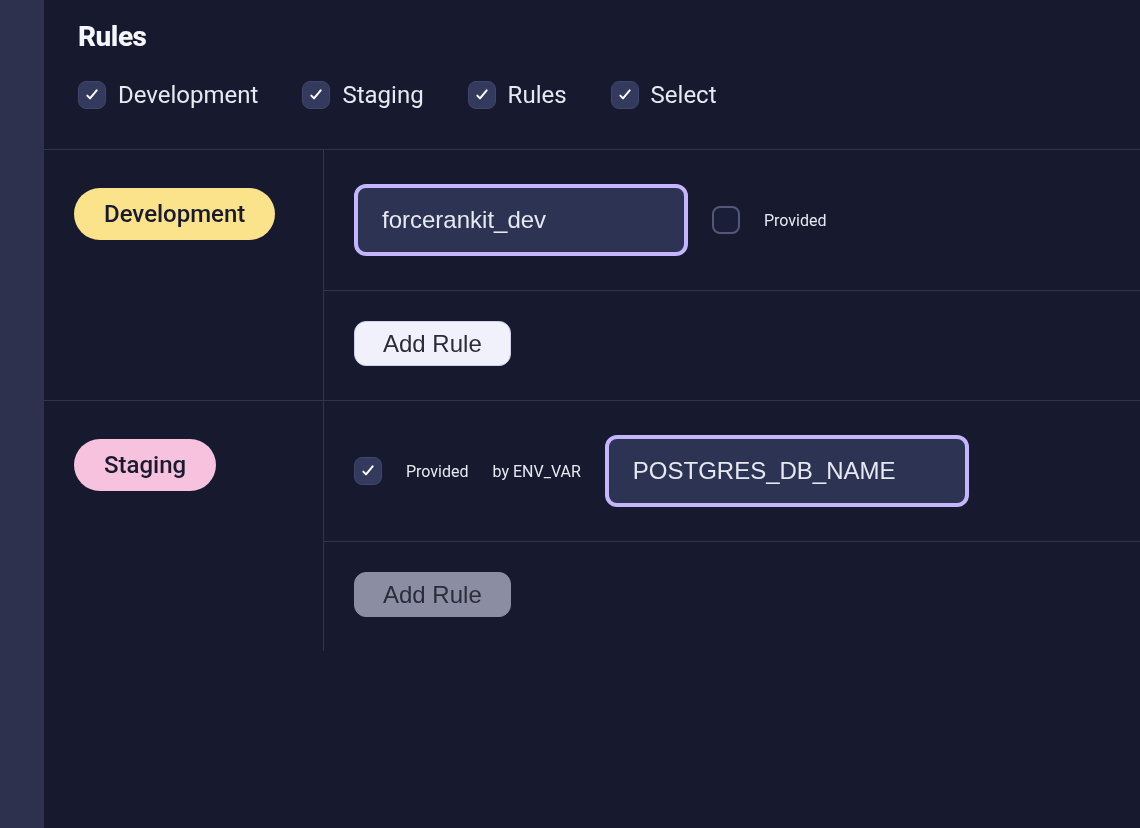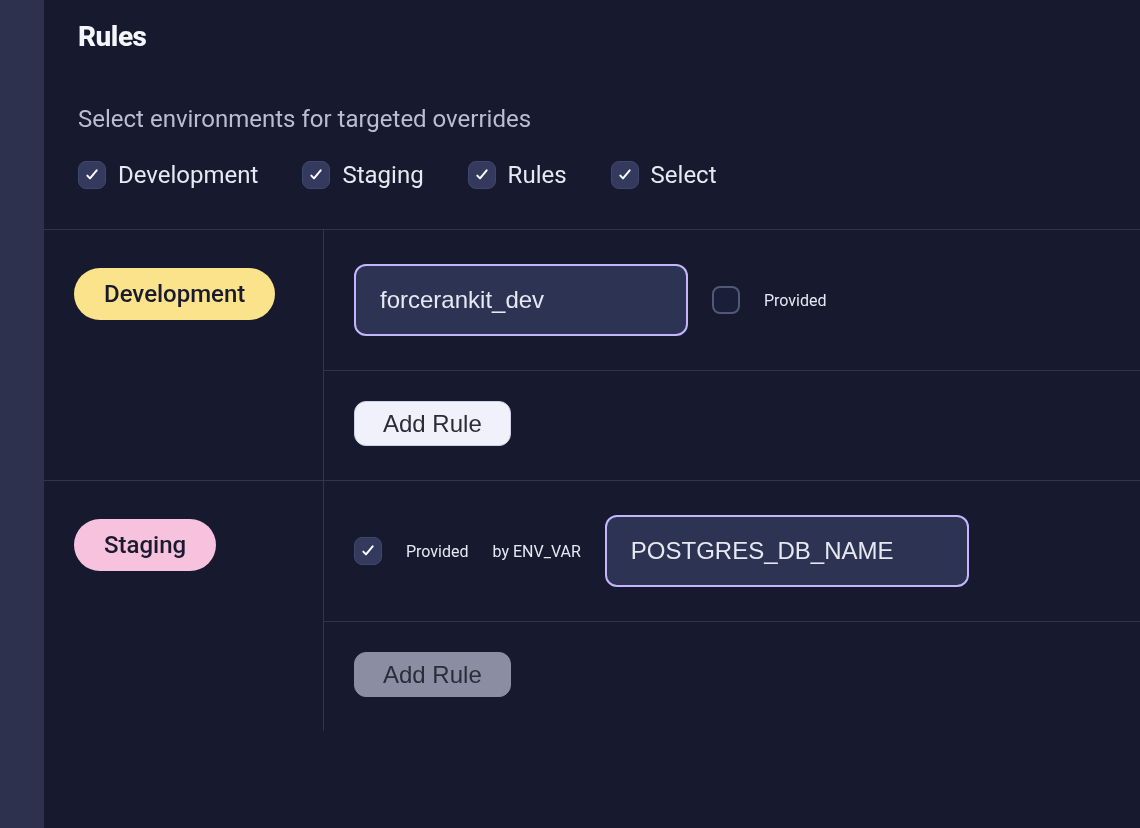--- a/index.html
+++ b/index.html
@@ -118,21 +118,21 @@
     color: #1a1a2e;
     line-height: 1;
   }
   .pill-development { background: #fbe38b; }
   .pill-staging     { background: #f6c2de; }
 
   .text-input {
     height: 72px;
     padding: 0 24px;
     background: #2d3352;
-    border: 2px solid #c4b5fd;
+    border: 4px solid #c4b5fd;
     border-radius: 12px;
     font-size: 24px;
     color: #e6e9f2;
     outline: none;
     min-width: 240px;
   }
   .provided-label {
     font-size: 16px;
     color: #e6e9f2;
   }
@@ -153,21 +153,20 @@
 </head>
 <body>
 
 <div class="sidebar-stripe"></div>
 
 <div class="page">
 
   <div class="header">
     <h1 class="rules-title">Rules</h1>
 
-    <div class="select-environments-label">Select environments for targeted overrides</div>
 
     <div class="env-checkbox-row">
 
       <div class="env-checkbox-item">
         <span class="checkbox checked">
           <svg viewBox="0 0 24 24" fill="none">
               <path d="M5 13l4 4 10-12" stroke="#fff" stroke-width="3" stroke-linecap="round" stroke-linejoin="round"></path>
             </svg>
         </span>
         <span class="label">Development</span>

